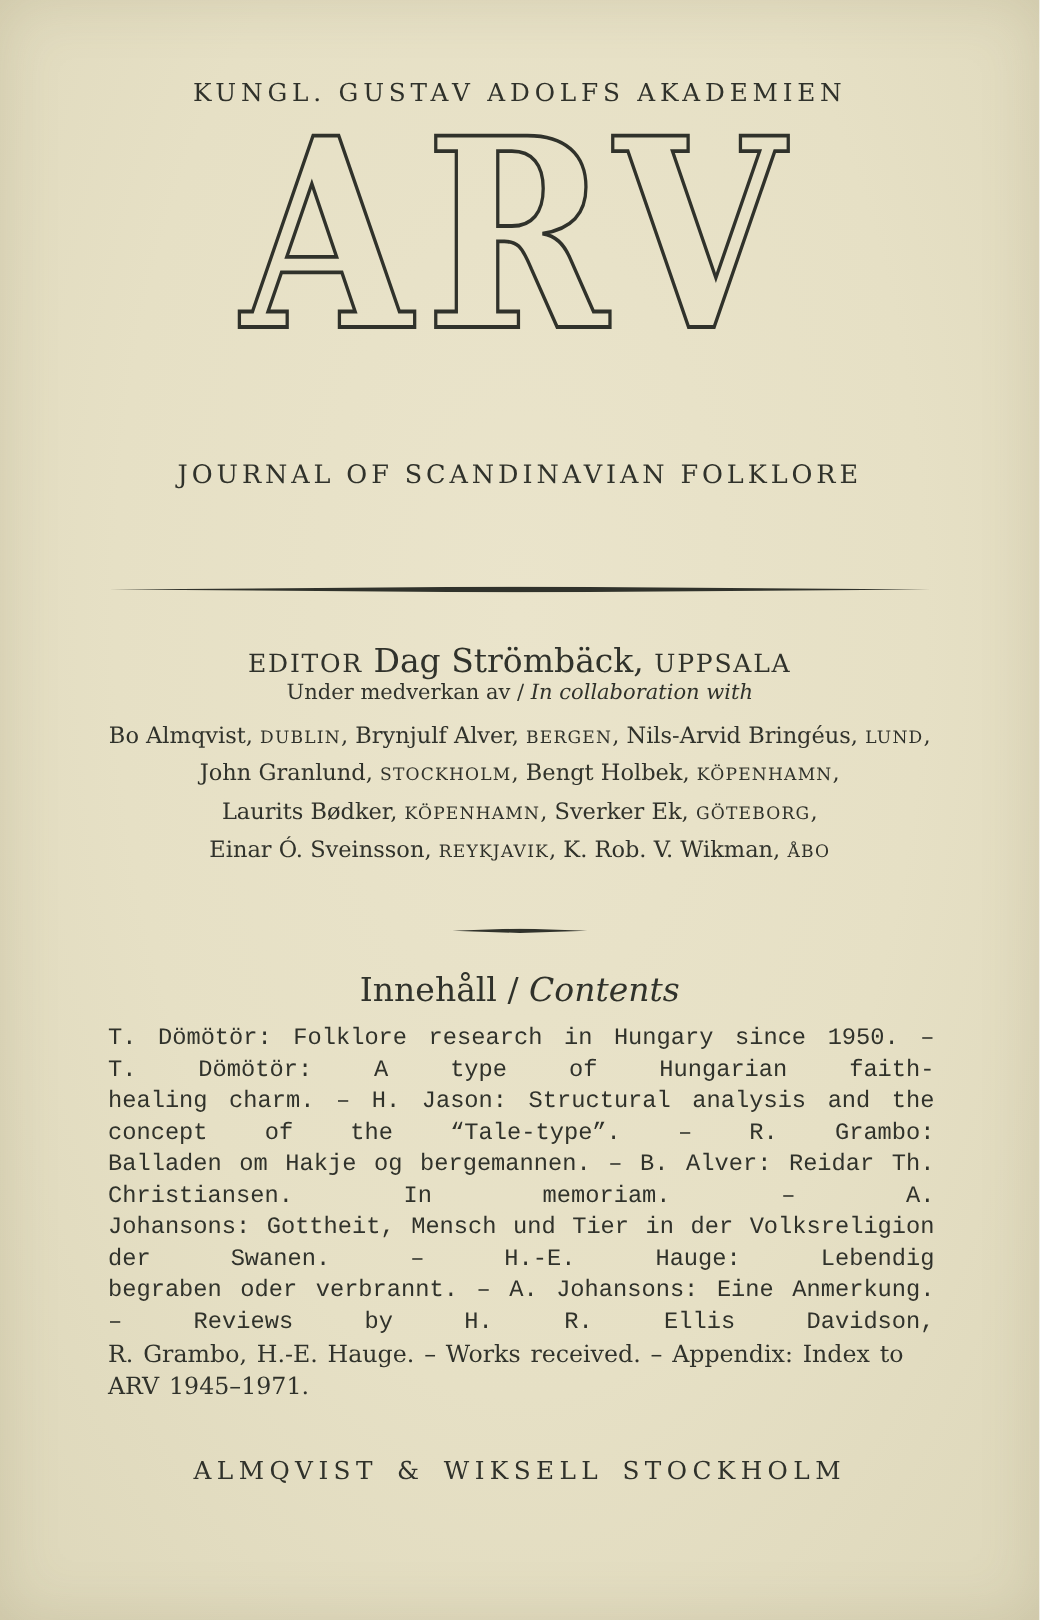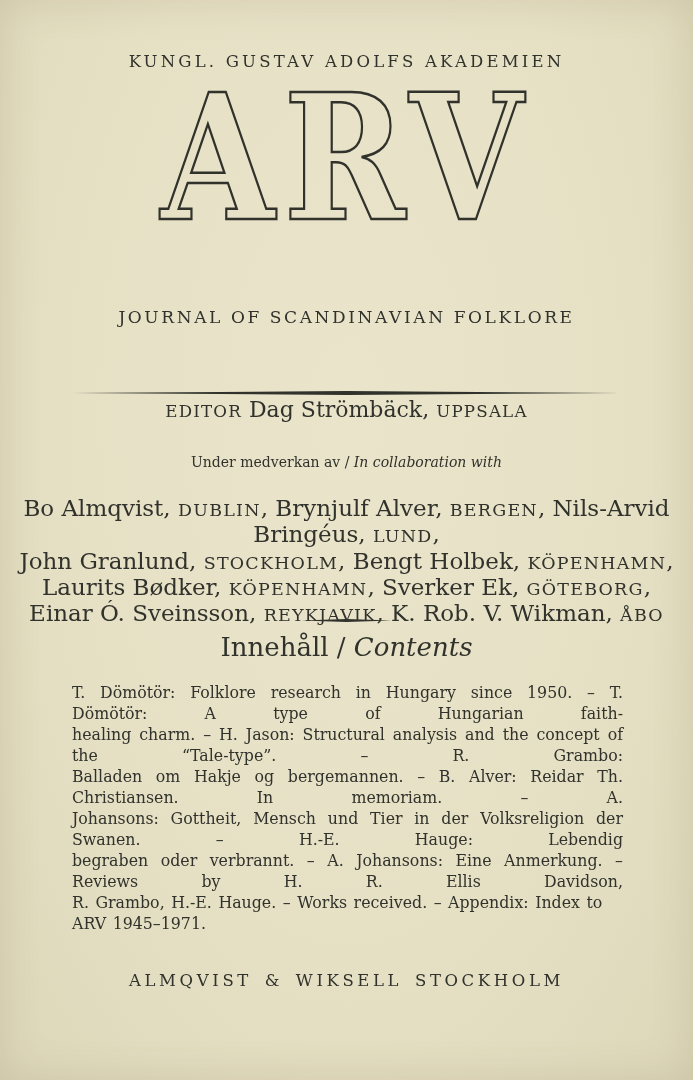--- a/index.html
+++ b/index.html
@@ -30,32 +30,32 @@
   .volume { top:322px; font-size:30px; }
   .rule { position:absolute; background:var(--ink); }
   .rule-long {
     top:391px; left:73px; right:73px; height:4px;
     clip-path:polygon(0 50%, 50% 0, 100% 50%, 50% 100%);
   }
   .rule-short {
     top:619px; left:50%; width:90px; margin-left:-45px; height:3px;
     clip-path:polygon(0 50%, 50% 0, 100% 50%, 50% 100%);
   }
-  .editor { top:397px; font-size:22px; }
+  .editor { top:429px; font-size:22px; }
   .collab { top:454px; font-size:14px; }
   .it { font-style:italic; }
   .sc { font-size:0.76em; letter-spacing:0.07em; }
-  .contributors { top:496px; font-size:23px; line-height:24.3px; }
-  .contents-heading { top:632px; font-size:26px; }
+  .contributors { top:478px; font-size:15px; line-height:24.3px; }
+  .contents-heading { top:648px; font-size:22px; }
   .contents-body {
     position:absolute; top:682px; left:72px; right:70px;
     font-size:15.8px; line-height:21px; text-align:left;
     word-spacing:1.5px;
   }
-  .contents-body .line.just { text-align:justify; text-align-last:justify; }
+  .contents-body .line.just { text-align:justify; text-align-last:justify;font-family:Liberation Mono, monospace; }
   .publisher { top:929px; font-size:16.5px; letter-spacing:3.6px; word-spacing:4px;margin-top:42px; }
 </style>
 </head>
 <body>
 
 <div class="page">
 
   <div class="center academy">KUNGL. GUSTAV ADOLFS AKADEMIEN</div>
 
   <div class="center title">ARV</div>

